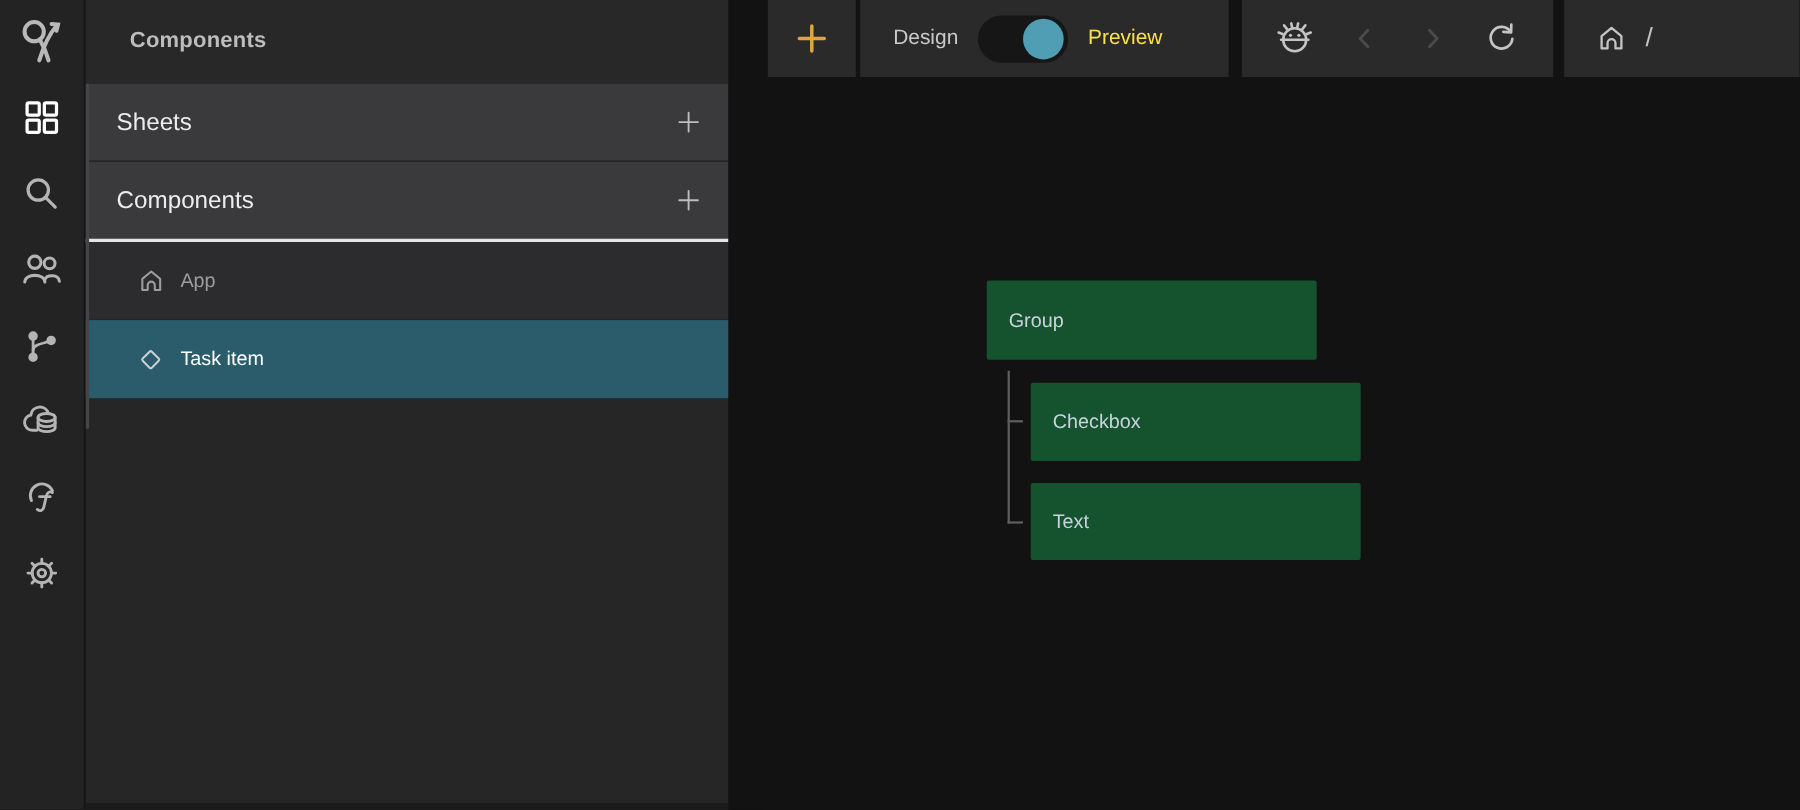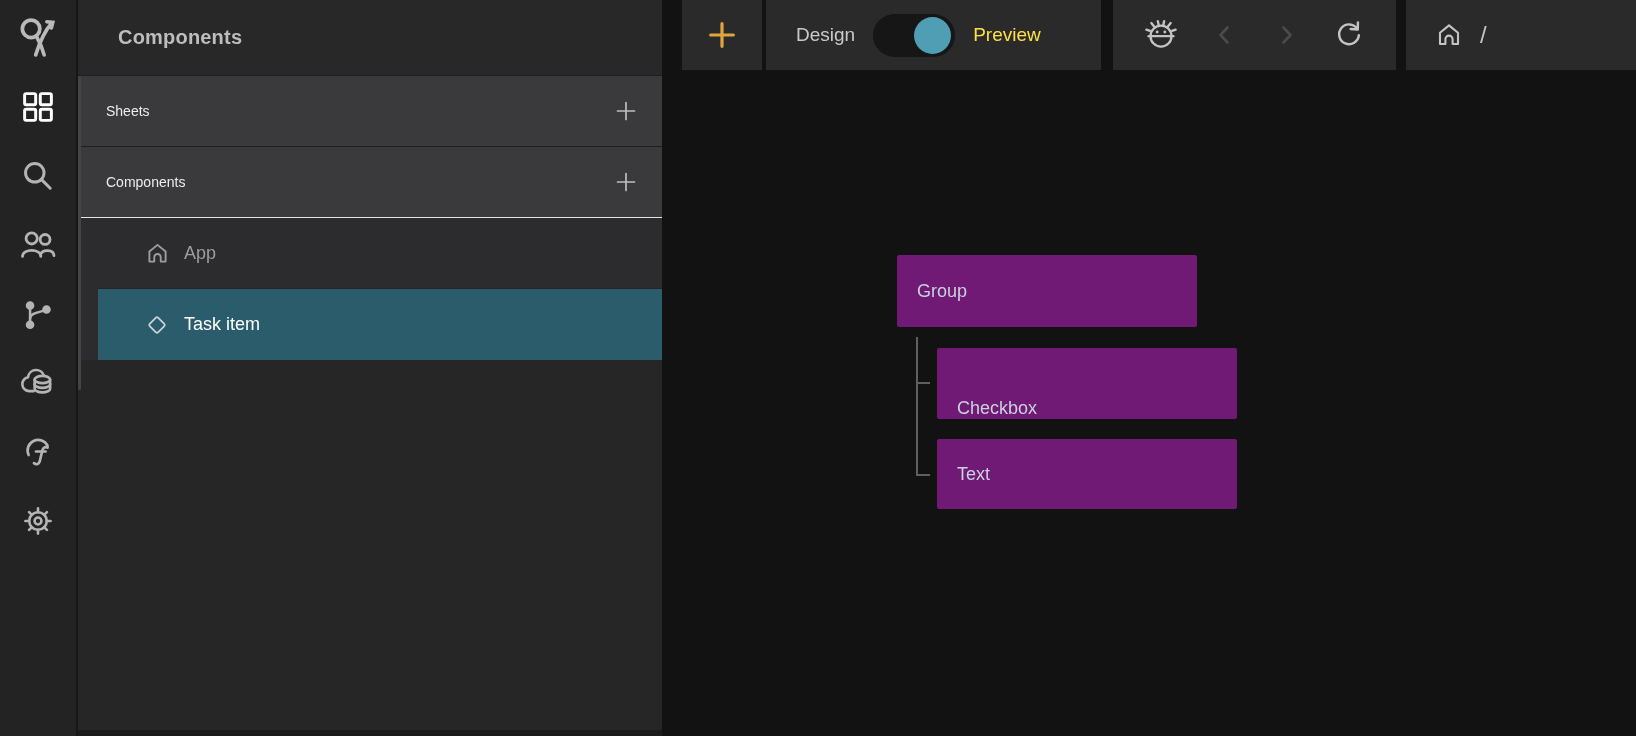--- a/index.html
+++ b/index.html
@@ -30,45 +30,45 @@
   }
   .panel-header {
     height:75px; background:#282828; display:flex; align-items:center;
     padding-left:40px;
   }
   .panel-title { font-size:20px; font-weight:bold; color:#bdbdbd; letter-spacing:0.2px; }
   .section-header {
     height:71px; background:#3a3a3c; border-top:1px solid #1e1e1e;
     display:flex; align-items:center; padding:0 24px 0 28px;
   }
-  .section-label { font-size:14px; color:#ececec; }
+  .section-label { font-size:22px; color:#ececec; }
   .section-add { margin-left:auto; display:flex; align-items:center; cursor:pointer; }
   .sheet-list { background:#2c2c2e; padding-bottom:21px; }
-  .comp-list  { background:#2c2c2e; border-top:1px solid #e5e5e5;padding-left:20px; }
+  .comp-list  { background:#2c2c2e; border-top:3px solid #e5e5e5; }
   .row { height:71px; display:flex; align-items:center; cursor:pointer; }
   .row .lead-icon { display:flex; align-items:center; justify-content:center; }
   .row-sheet .lead-icon { margin-left:24px; width:28px; }
   .row-sheet .row-label { margin-left:16px; }
   .row-comp .lead-icon { margin-left:44px; width:30px; }
   .row-comp .row-label { margin-left:12px; }
   .row-label { font-size:18px; color:#f2f2f2; }
   .row-dim .row-label { color:#9d9d9d; }
   .row.selected { background:#2a5c6c; }
   .row.selected .row-label { color:#ffffff; }
   .row-app { border-bottom:1px solid #252527; }
   .scroll-thumb {
     position:absolute; left:0px; top:76px; width:3px; height:314px;
     background:#454545; border-radius:2px;
   }
   .sidebar-bottom-strip {
     position:absolute; left:0; bottom:0; width:100%; height:6px; background:#1b1b1b;
   }
 
   
-  .toolbar { position:absolute; left:660px; top:0; right:0; height:70px; z-index:3; }
+  .toolbar { position:absolute; left:676px; top:0; right:0; height:70px; z-index:3; }
   .seg {
     position:absolute; top:0; height:70px; background:#2a2a2b;
     display:flex; align-items:center;
   }
   .seg-add  { left:22px;  width:80px; justify-content:center; cursor:pointer; }
   .seg-mode { left:106px; width:335px; padding-left:30px; }
   .seg-debug{ left:453px; width:283px; padding:0 30px; justify-content:space-between; }
   .seg-home { left:746px; right:0; padding-left:28px; }
   .mode-label { font-size:19px; color:#cacaca; }
   .mode-label.preview { color:#fde047; }
@@ -79,41 +79,41 @@
   .toggle-knob {
     position:absolute; right:4px; top:3px; width:37px; height:37px;
     border-radius:50%; background:#4f9eb4;
   }
   .tool-icon { display:flex; align-items:center; justify-content:center; cursor:pointer; }
   .path-slash { font-size:24px; color:#c3c3c3; margin-left:16px; }
 
   
   .canvas { position:absolute; inset:0; z-index:1; }
   .node {
-    position:absolute; background:#701a75; border-radius:2px;
+    position:absolute; background:#14532d; border-radius:2px;
     display:flex; align-items:center; padding-left:20px;
     font-size:18px; color:#c9d2de; cursor:pointer;
   }
   .connector { position:absolute; background:#5f5f5f; }
   .connector-v  { left:916px; top:337px; width:2px;  height:139px; }
   .connector-h1 { left:916px; top:382px; width:14px; height:2px; }
   .connector-h2 { left:916px; top:474px; width:14px; height:2px; }
 </style>
 </head>
 <body>
 
 <div class="canvas">
   <div class="connector connector-v"></div>
   <div class="connector connector-h1"></div>
   <div class="connector connector-h2"></div>
 
   <div class="node" style="left: 897px; top: 255px; width: 300px; height: 72px;">
     <span>Group</span>
   </div>
-  <div class="node" style="left: 937px; top: 348px; width: 300px; height: 71px; align-items: flex-end;">
+  <div class="node" style="left: 937px; top: 348px; width: 300px; height: 71px;">
     <span>Checkbox</span>
   </div>
   <div class="node" style="left: 937px; top: 439px; width: 300px; height: 70px; align-items: center;">
     <span>Text</span>
   </div>
 </div>
 
 <div class="toolbar">
 
   <div class="seg seg-add">

